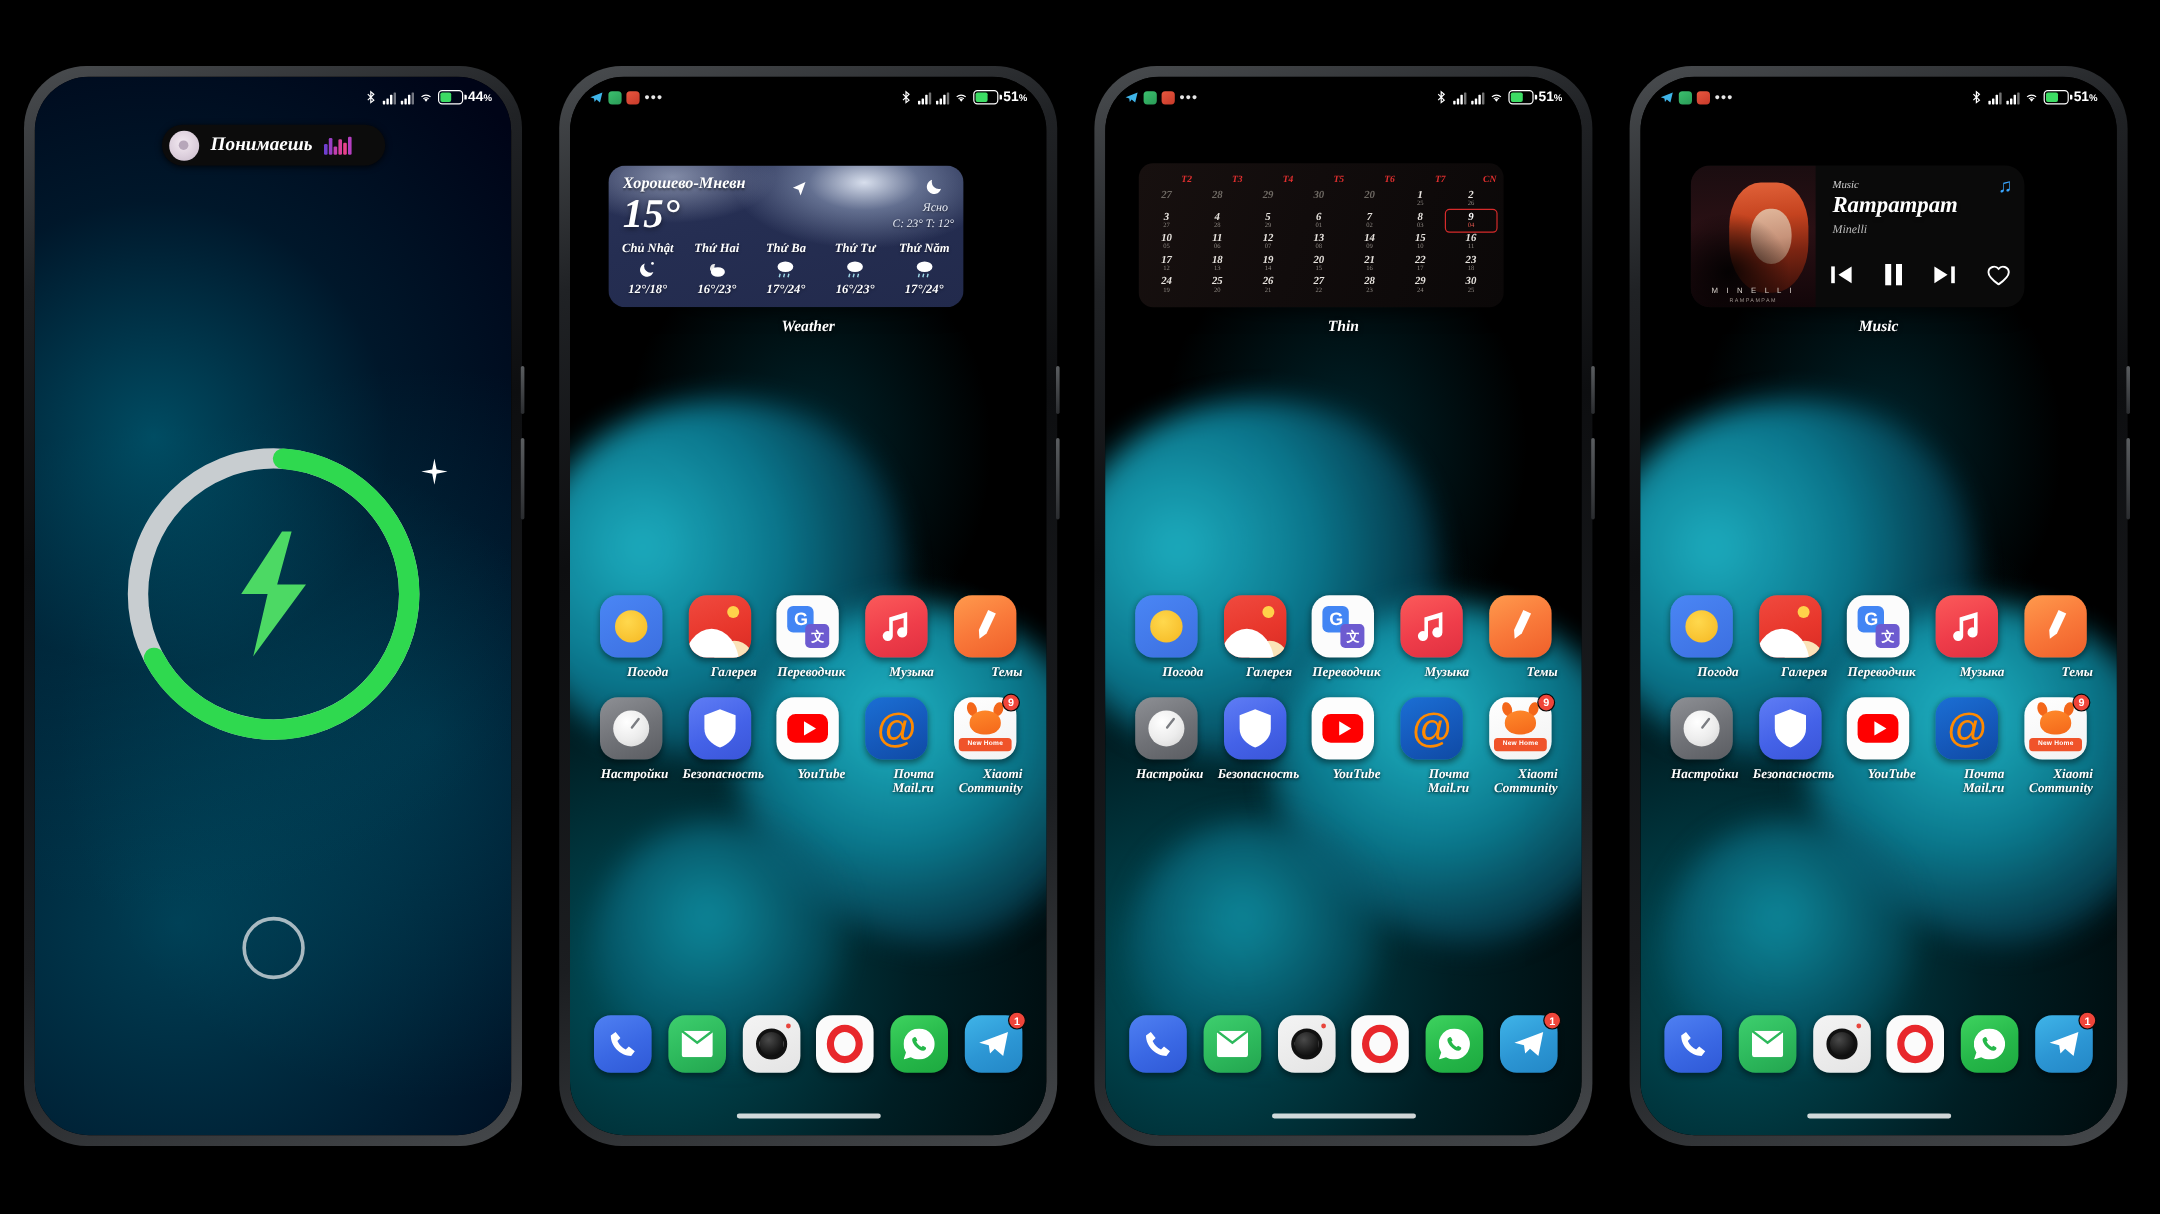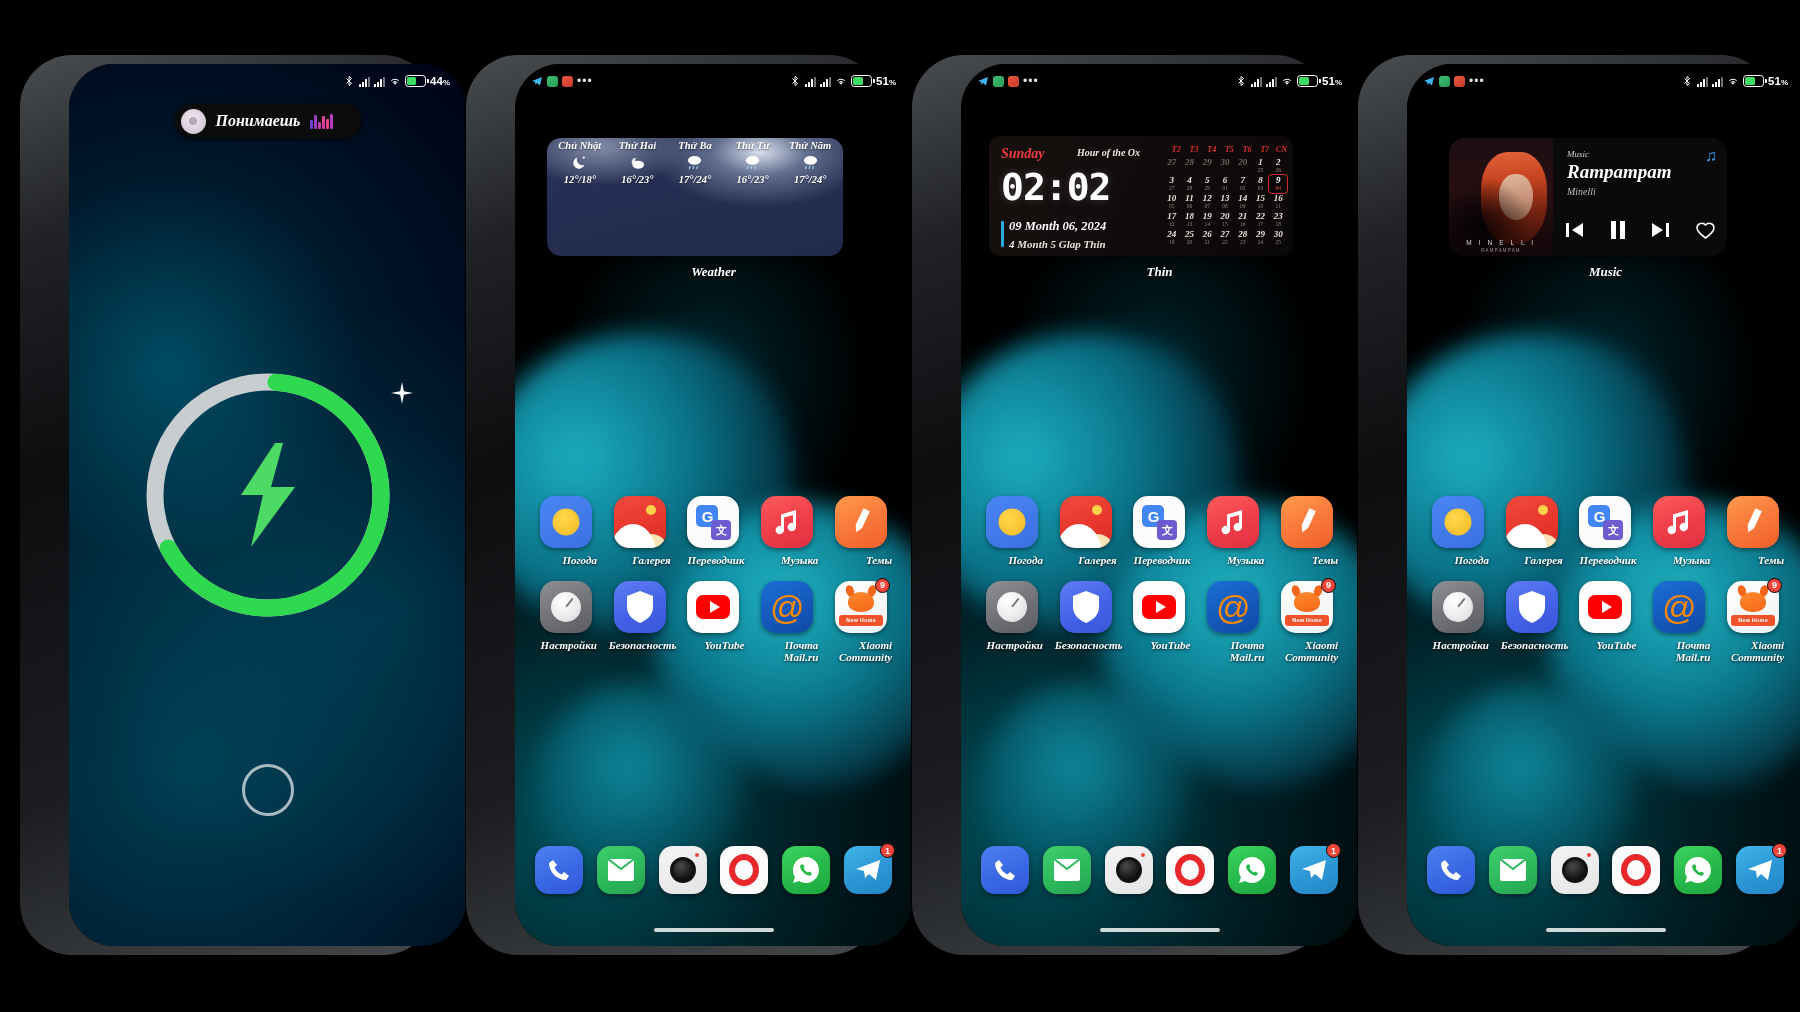--- a/index.html
+++ b/index.html
@@ -29,21 +29,20 @@
   #phone2 { left: 466px; }
   #phone3 { left: 912px; }
   #phone4 { left: 1358px; }
 
   .screen {
     position: relative;
     width: 100%; height: 100%;
     border-radius: 45px;
     overflow: hidden;
     background: #000;
-    margin-left: 40px;
   }
 
   
   .wall {
     position: absolute; inset: 0;
     background:
       radial-gradient(circle at 18% 86%, rgba(0,150,170,.55) 0%, rgba(0,110,130,.28) 26%, rgba(0,0,0,0) 52%),
       radial-gradient(ellipse 55% 30% at 50% 35%, rgba(0,120,145,.30) 0%, rgba(0,0,0,0) 70%),
       #000;
   }
@@ -672,20 +671,32 @@
             <path d="M7.5 14.8a7 7 0 019 0" fill="none" stroke="#fff" stroke-width="2"></path>
           </svg>
           <span class="bat">
               <span class="fill" style="width:10px"></span>
             </span>
           <span class="pct"><span>51</span><small>%</small></span>
         </div>
       </div>
 
       <div class="wx">
+        <div class="wx-top">
+          <div class="wx-city">Хорошево-Мневн</div>
+          <div class="wx-temp">15°</div>
+          <svg class="wx-nav" viewBox="0 0 24 24">
+            <path d="M21 3L3 11l8 3 3 8z" fill="#ffffff"></path>
+          </svg>
+          <svg class="wx-moon" viewBox="0 0 24 24">
+            <path d="M20 14.5A8.5 8.5 0 019.5 4 8.5 8.5 0 1020 14.5z" fill="#ffffff"></path>
+          </svg>
+          <div class="wx-cond">Ясно</div>
+          <div class="wx-hilo">C: 23°  T: 12°</div>
+        </div>
         <div class="wx-days">
           <div class="wx-day">
             <div class="wx-dname">Chủ Nhật</div>
             <div class="wx-dicon">
               <svg width="17" height="17" viewBox="0 0 24 24">
                   <path d="M19 15A7.5 7.5 0 019 5a8 8 0 1010 10z" fill="#fff"></path>
                   <circle cx="18" cy="5" r="1.6" fill="#fff"></circle>
                 </svg>
             </div>
             <div class="wx-dtemp">12°/18°</div>
@@ -925,32 +936,20 @@
             <path d="M7.5 14.8a7 7 0 019 0" fill="none" stroke="#fff" stroke-width="2"></path>
           </svg>
           <span class="bat">
               <span class="fill" style="width:10px"></span>
             </span>
           <span class="pct"><span>51</span><small>%</small></span>
         </div>
       </div>
 
       <div class="tw">
-        <div class="tw-left">
-          <span class="tw-sunday">Sunday</span>
-          <span class="tw-hour">Hour of the Ox</span>
-          <div class="tw-clock">02:02</div>
-          <div class="tw-dateline">
-            <span class="tw-bar"></span>
-            <span>
-              <span class="tw-d1">09 Month 06, 2024</span><br>
-              <span class="tw-d2">4 Month 5 Glap Thin</span>
-            </span>
-          </div>
-        </div>
         <div class="tw-cal">
           <div class="cal-grid" id="cal-headers">
               <div class="cal-h">T2</div>
               <div class="cal-h">T3</div>
               <div class="cal-h">T4</div>
               <div class="cal-h">T5</div>
               <div class="cal-h">T6</div>
               <div class="cal-h">T7</div>
               <div class="cal-h">CN</div>
             </div>

